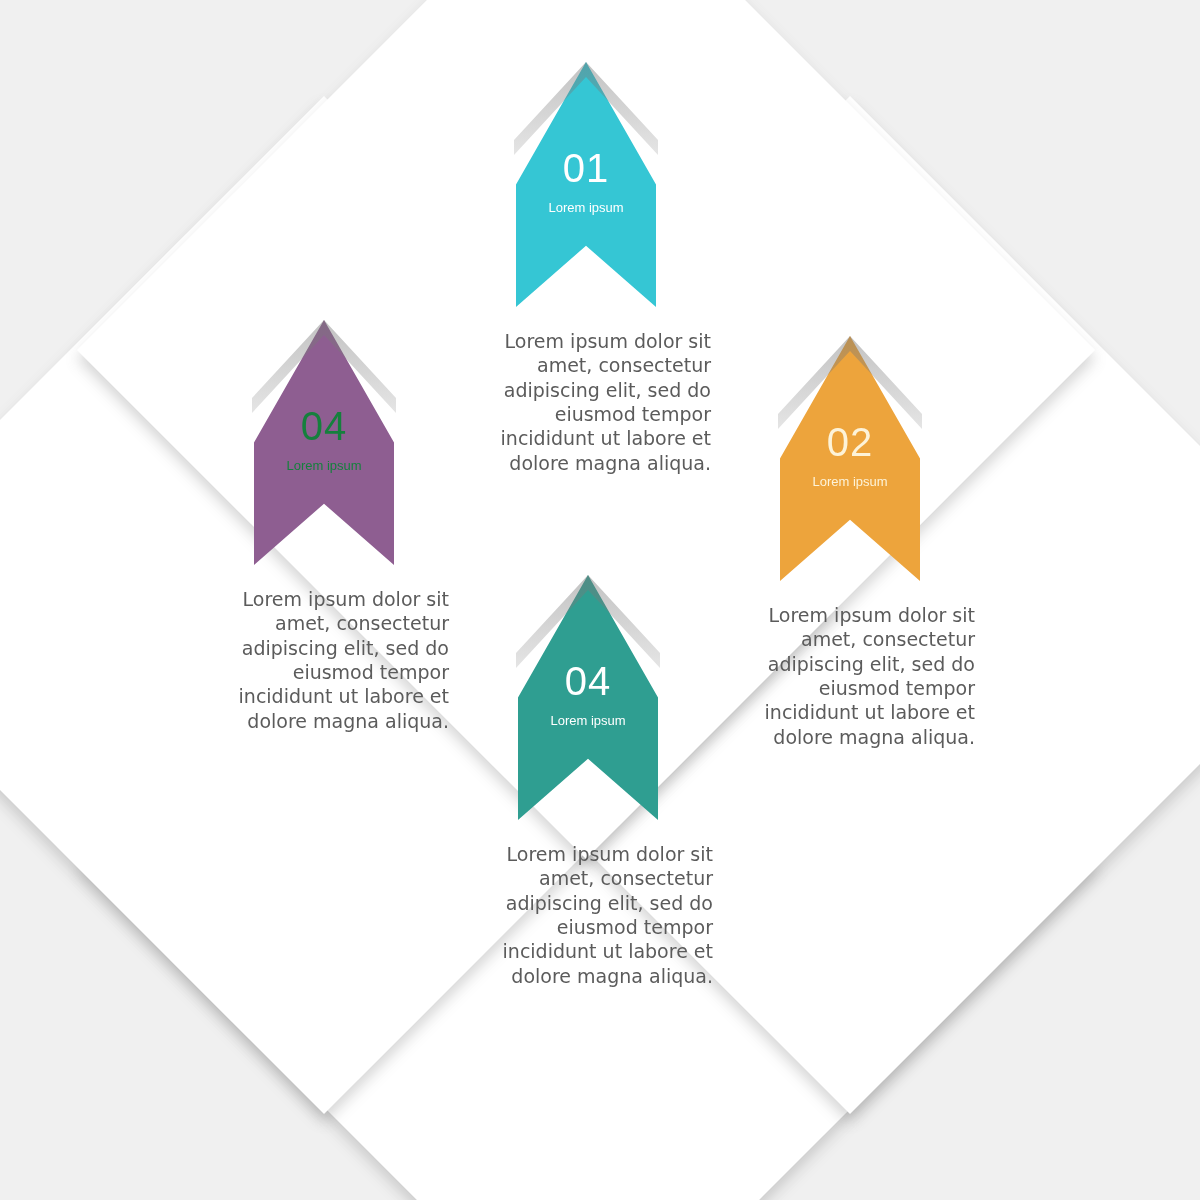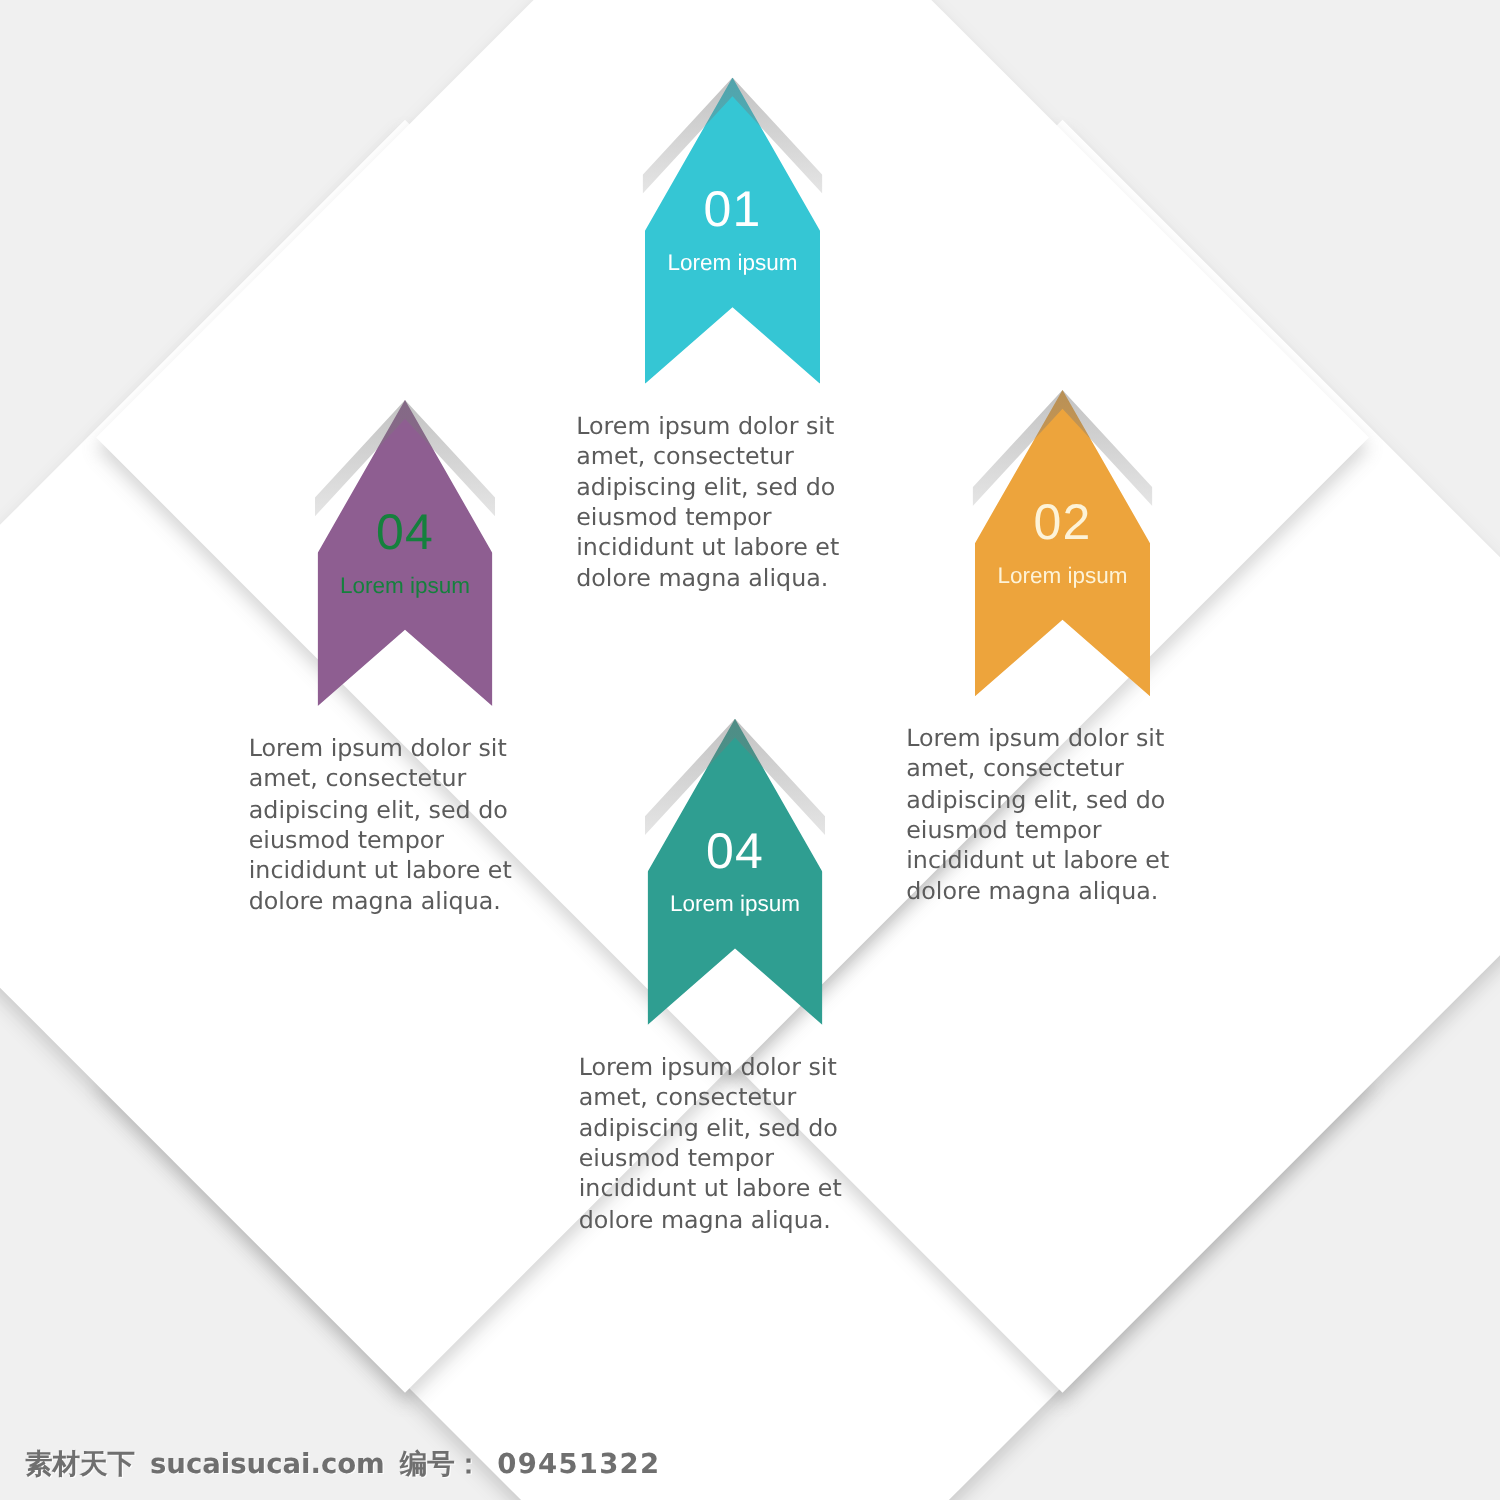--- a/index.html
+++ b/index.html
@@ -37,21 +37,21 @@
   .d03{ z-index:2; }
 
   
   .panel{
     position:absolute;
     width:260px;
     text-align:center;
     z-index:20;
   }
   .p01{ left:456px; top:62px; }
-  .p02{ left:720px; top:312px; }
+  .p02{ left:720px; top:336px; }
   .p03{ left:458px; top:575px; }
   .p04{ left:194px; top:320px; }
 
   
   .ribbon-wrap{
     position:relative;
     width:140px;
     height:245px;
     margin:0 auto;
   }
@@ -89,36 +89,36 @@
     display:block;
     font-size:40px;
     font-weight:300;
     letter-spacing:1px;
     line-height:1;
     margin-top:86px;
     color:#ffffff;
   }
   .ribbon-sub{
     display:block;
-    font-size:18px;
+    font-size:13px;
     font-weight:400;
     margin-top:12px;
     color:#ffffff;
   }
   .c02-text .ribbon-num,
   .c02-text .ribbon-sub{ color:#fdf3d8; }
 
   
   .body-text{
     margin-top:22px;
     font-family:"DejaVu Sans", sans-serif;
     font-size:19px;
     line-height:1.28;
     color:#5b5b5b;
-    text-align:left;
+    text-align:right;
     width:250px;
     margin-left:auto;
     margin-right:auto;
   }
 
   
   .footer{
     position:absolute;
     left:20px;
     bottom:14px;
@@ -188,20 +188,14 @@
       <div class="ribbon-shadow"></div>
       <div class="ribbon c04" style="background: rgb(142, 94, 145);"></div>
       <div class="ribbon-text c04-text" style="color: #15803d;">
         <span class="ribbon-num" style="color: inherit;">04</span>
         <span class="ribbon-sub" style="color: inherit;">Lorem ipsum</span>
       </div>
     </div>
     <div class="body-text">Lorem ipsum dolor sit amet, consectetur adipiscing elit, sed do eiusmod tempor incididunt ut labore et dolore magna aliqua.</div>
   </div>
 
-  <div class="footer">
-    <span class="brand">素材天下</span>
-    <span class="site">sucaisucai.com</span>
-    <span class="label">编号：</span>
-    <span class="code">09451322</span>
-  </div>
 
 </div>
 
 </body></html>

